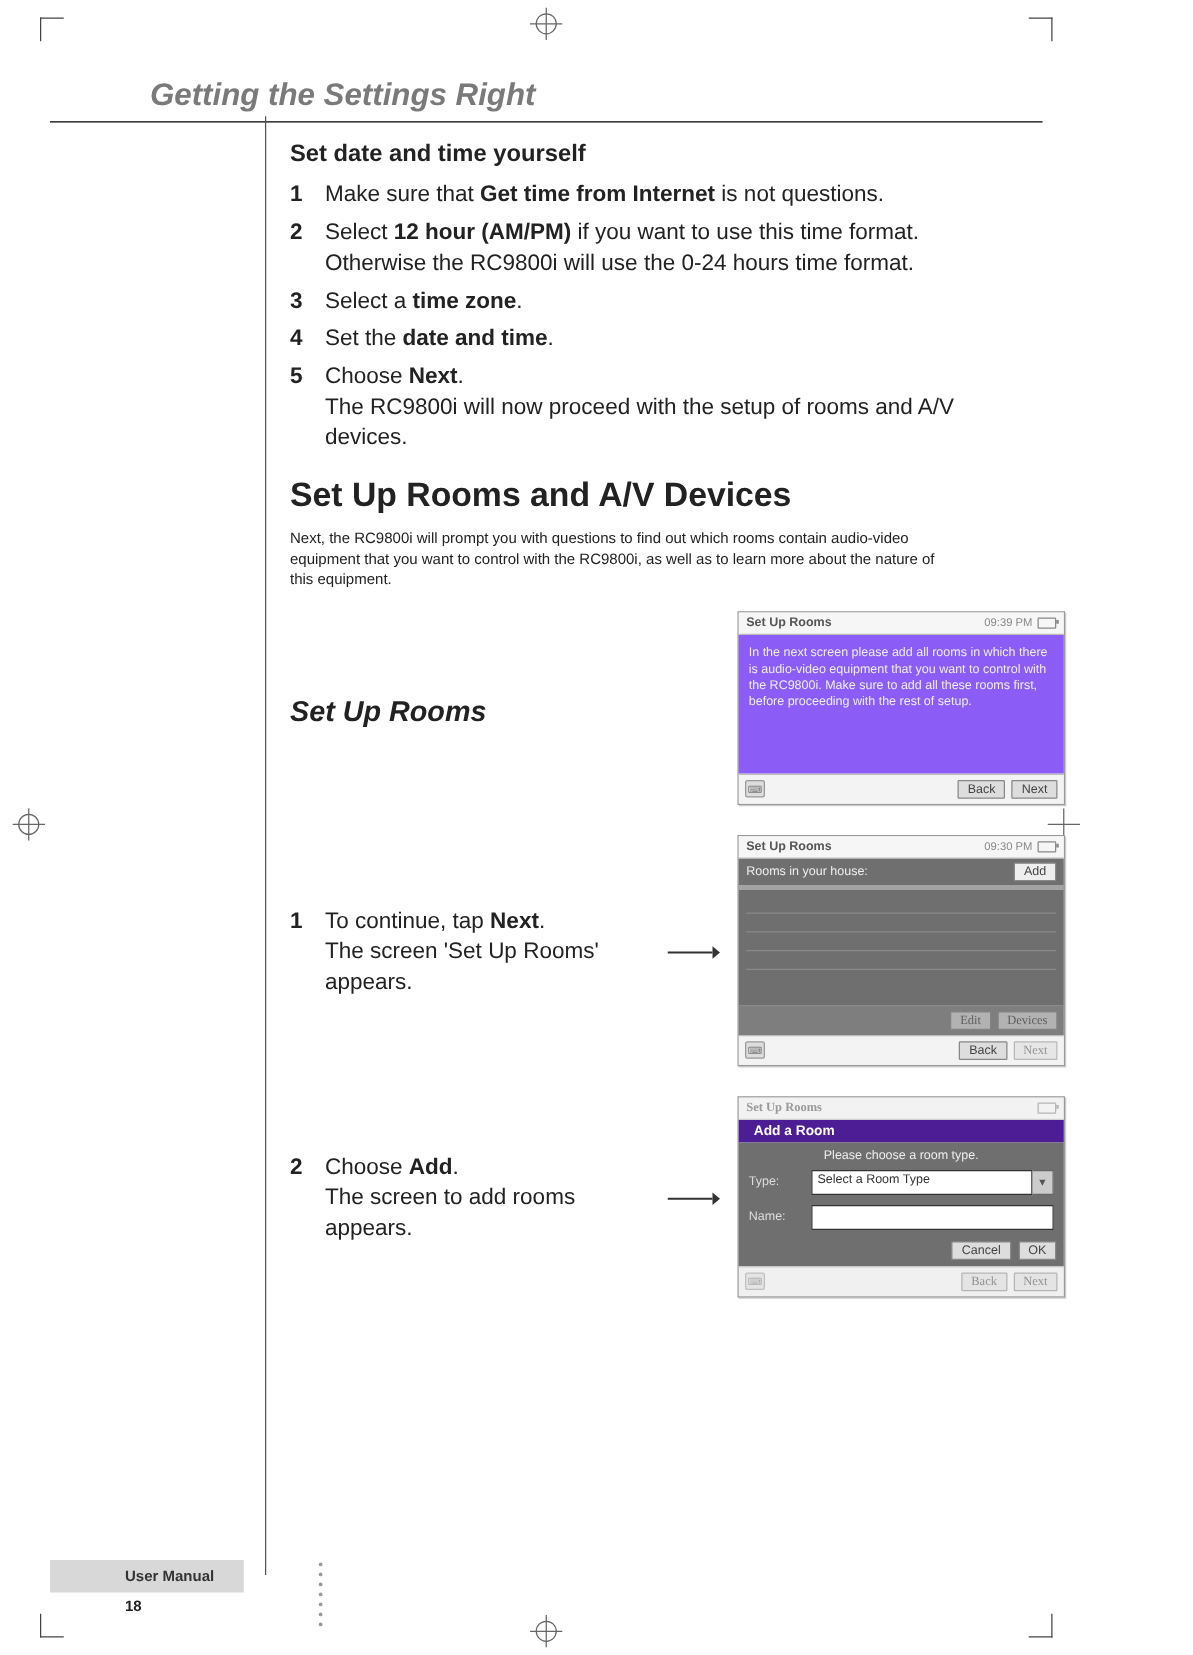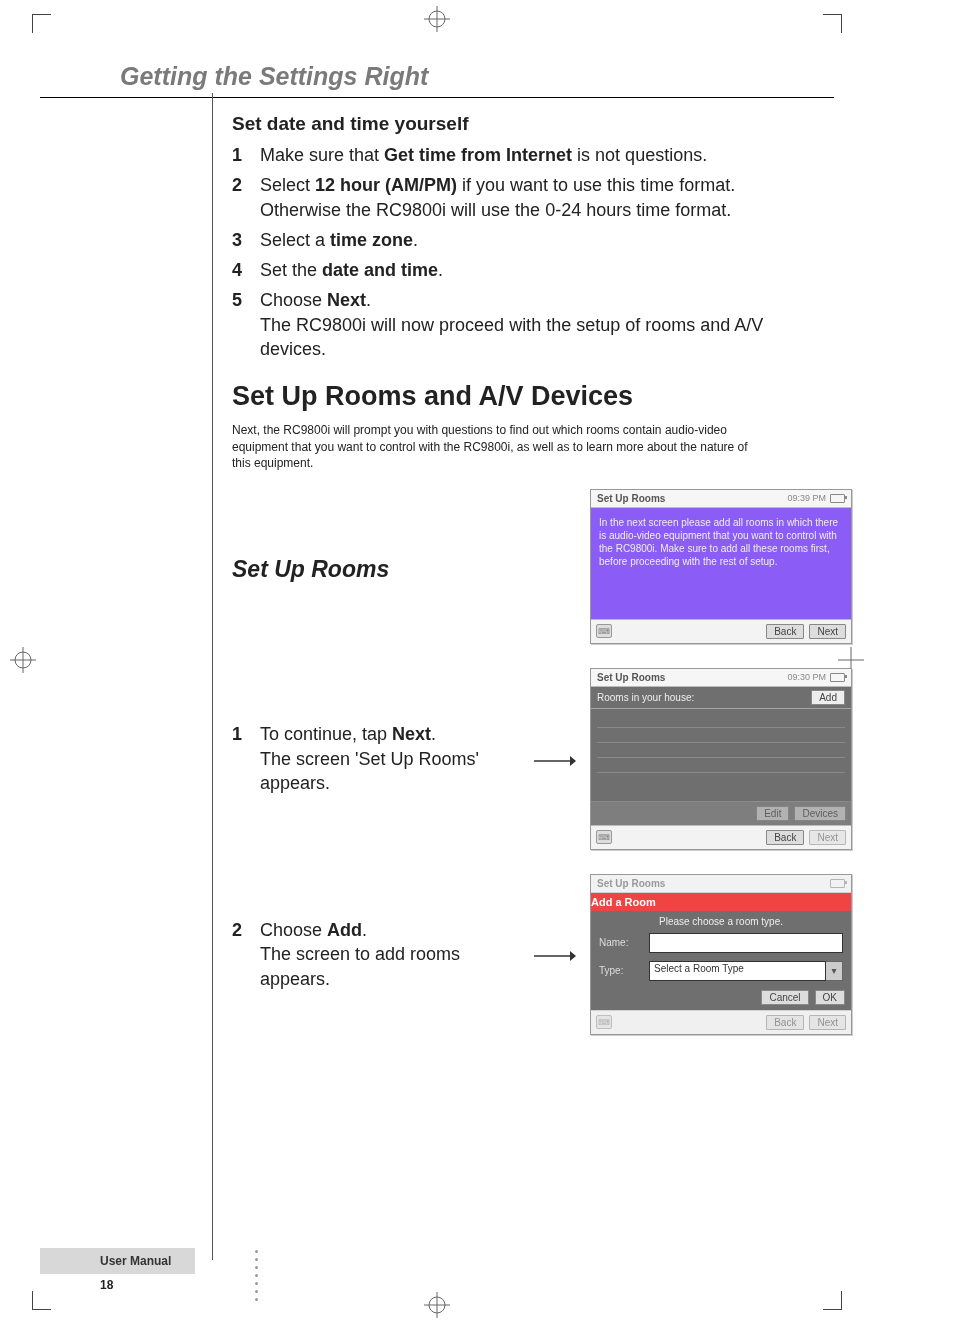--- a/index.html
+++ b/index.html
@@ -188,21 +188,21 @@
     width: 14px; height: 12px;
     border: 1px solid #999;
     border-radius: 2px;
     background: #ddd;
     display:flex; align-items:center; justify-content:center;
     font-size:8px; color:#777;
   }
   .scr-section-head {
     display:flex; justify-content:space-between; align-items:center;
     background:#6f6f6f; color:#eee; padding:3px 6px;
-    border-bottom:1px solid #a3a3a3;
+    border-bottom:4px solid #a3a3a3;
     font-size:10px;
   }
   .scr-list {
     background:#6f6f6f;
     padding:4px 6px 28px 6px;
   }
   .scr-list .item {
     height:14px; border-bottom:1px solid #8a8a8a;
   }
   .scr-inner-bar {
@@ -220,24 +220,24 @@
     font-size:10px; padding:1px 4px; color:#333;
   }
   .scr-dropdown {
     width:16px; height:18px; background:#ccc; border:1px solid #666;
     border-left:none; display:flex; align-items:center; justify-content:center;
   }
   .scr-overlay-bottom {
     display:flex; justify-content:flex-end; gap:6px;
     padding:5px 6px; background:#6f6f6f;
   }
-  .dimmed { opacity:0.55; }
+  .dimmed { opacity:0.55;font-family:Liberation Serif, serif; }
   .modal-title {
-    background:#ef4444; color:#fff; font-weight:bold;
-    padding:3px 0; font-size:11px;
+    background:#4c1d95; color:#fff; font-weight:bold;
+    padding:3px 12px; font-size:11px;
   }
   .modal-hint {
     color:#eee; text-align:center; font-size:10px; padding:5px 4px 2px;
     background:#6f6f6f;
   }
   .footer {
     position:absolute;
     left:40px; right:40px; bottom:32px;
   }
   .um-label {
@@ -429,29 +429,29 @@
       <div class="screenshot">
         <div class="scr-titlebar dimmed">
           <span>Set Up Rooms</span>
           <span class="time">
               <span class="batt"></span>
             </span>
         </div>
         <div class="modal-title">Add a Room</div>
         <div class="modal-hint">Please choose a room type.</div>
         <div class="scr-field-row">
-          <label>Name:</label>
-          <div class="scr-input"></div>
-        </div>
-        <div class="scr-field-row">
           <label>Type:</label>
           <div style="display:flex;flex:1">
             <div class="scr-input">Select a Room Type</div>
             <div class="scr-dropdown">▾</div>
           </div>
+        </div>
+        <div class="scr-field-row">
+          <label>Name:</label>
+          <div class="scr-input"></div>
         </div>
         <div class="scr-overlay-bottom">
           <span class="scr-btn">Cancel</span>
           <span class="scr-btn">OK</span>
         </div>
         <div class="scr-bottombar dimmed">
           <span class="scr-kbd">⌨</span>
           <span style="display:flex;gap:5px">
             <span class="scr-btn">Back</span>
             <span class="scr-btn">Next</span>

